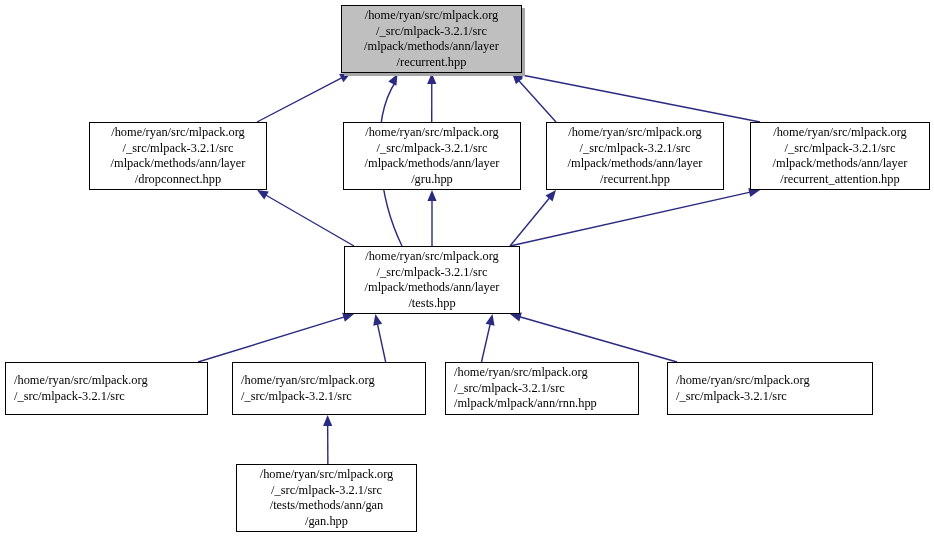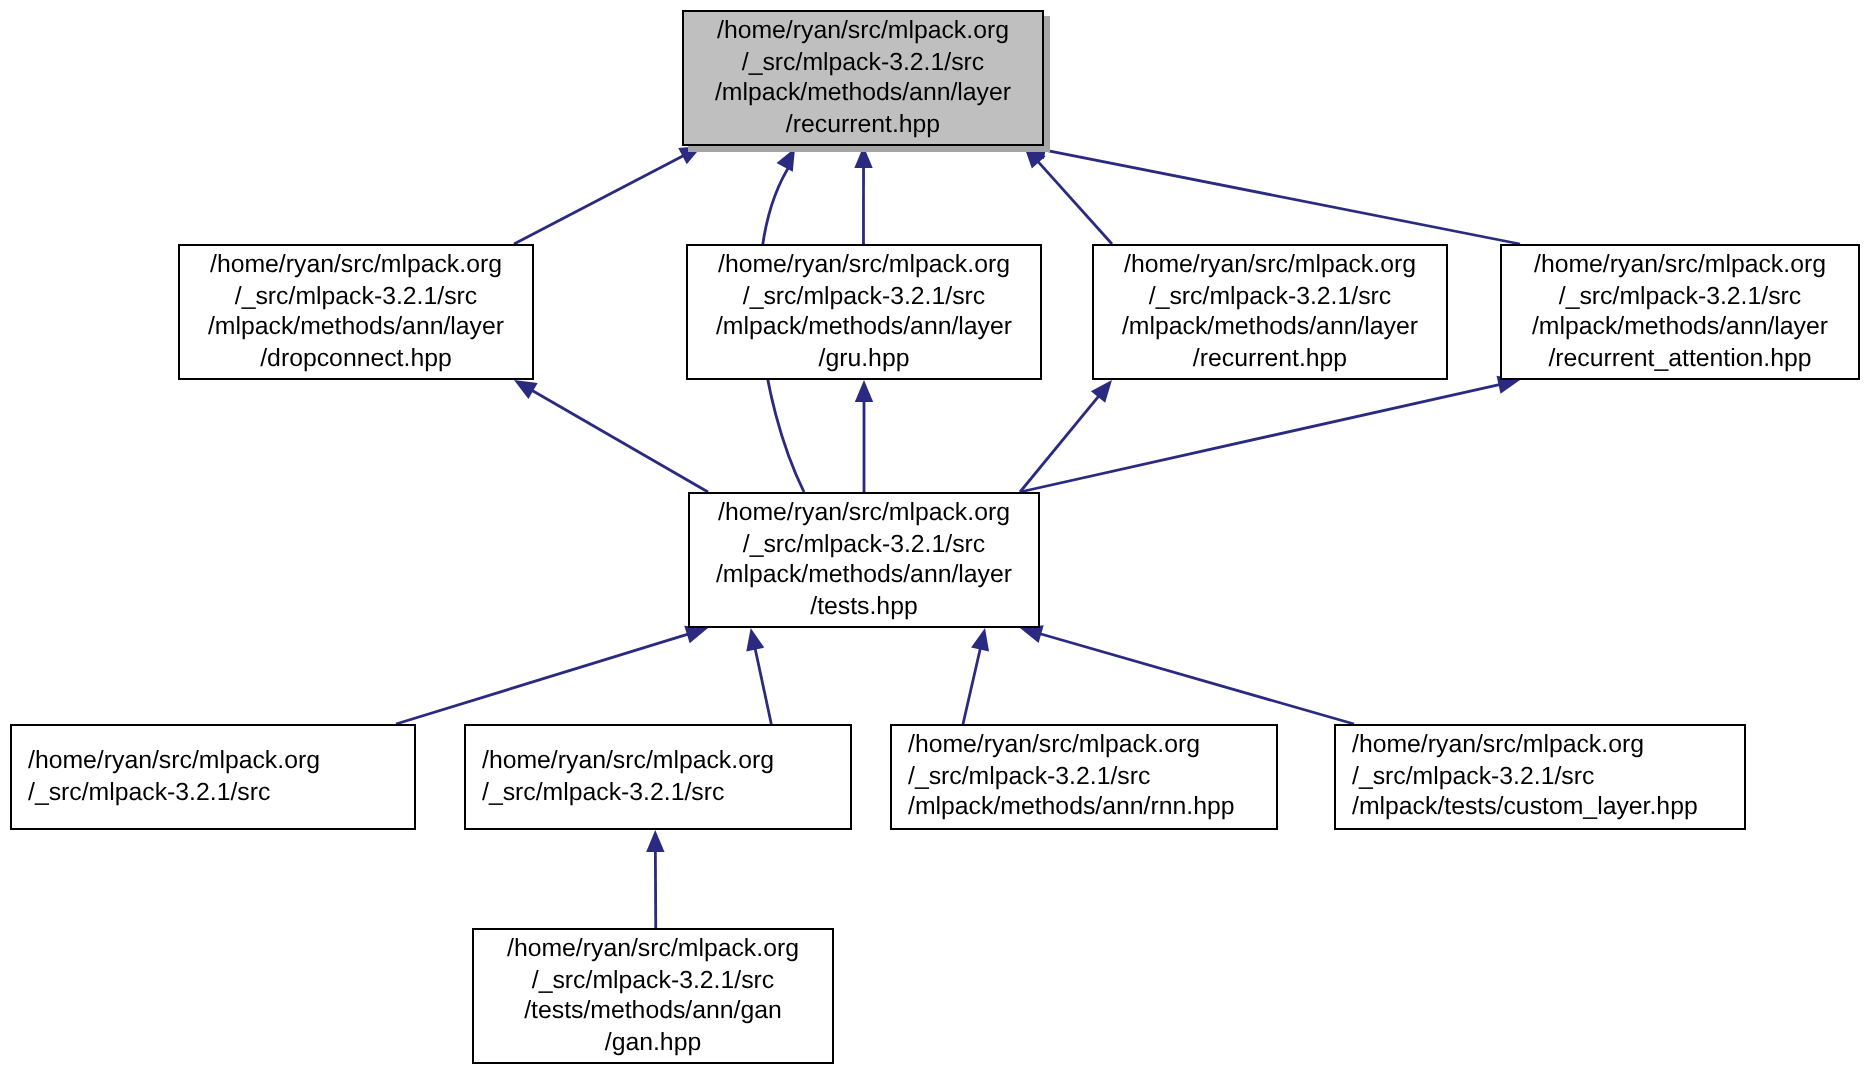--- a/index.html
+++ b/index.html
@@ -5,21 +5,21 @@
   html, body {
     margin: 0;
     padding: 0;
     background: #ffffff;
   }
   #graph {
     position: relative;
     width: 934px;
     height: 541px;
     background: #ffffff;
-    font-family: Liberation Sans, sans-serif;
+    font-family: Liberation Serif, serif;
     overflow: hidden;
   }
   #edge-layer {
     position: absolute;
     left: 0;
     top: 0;
     width: 934px;
     height: 541px;
     pointer-events: none;
   }
@@ -83,18 +83,18 @@
 
   <div id="node-layer">
       <div class="node center root" title="/home/ryan/src/mlpack.org/_src/mlpack-3.2.1/src/mlpack/methods/ann/layer/sequential.hpp" style="left: 341px; top: 5px; width: 181px; height: 68px;"><span class="ln">/home/ryan/src/mlpack.org</span><span class="ln">/_src/mlpack-3.2.1/src</span><span class="ln">/mlpack/methods/ann/layer</span><span class="ln">/recurrent.hpp</span></div>
       <div class="node center" title="/home/ryan/src/mlpack.org/_src/mlpack-3.2.1/src/mlpack/methods/ann/layer/dropconnect.hpp" style="left: 89px; top: 122px; width: 178px; height: 68px;"><span class="ln">/home/ryan/src/mlpack.org</span><span class="ln">/_src/mlpack-3.2.1/src</span><span class="ln">/mlpack/methods/ann/layer</span><span class="ln">/dropconnect.hpp</span></div>
       <div class="node center" title="/home/ryan/src/mlpack.org/_src/mlpack-3.2.1/src/mlpack/methods/ann/layer/gru.hpp" style="left: 343px; top: 122px; width: 178px; height: 68px;"><span class="ln">/home/ryan/src/mlpack.org</span><span class="ln">/_src/mlpack-3.2.1/src</span><span class="ln">/mlpack/methods/ann/layer</span><span class="ln">/gru.hpp</span></div>
       <div class="node center" title="/home/ryan/src/mlpack.org/_src/mlpack-3.2.1/src/mlpack/methods/ann/layer/recurrent.hpp" style="left: 546px; top: 122px; width: 178px; height: 68px;"><span class="ln">/home/ryan/src/mlpack.org</span><span class="ln">/_src/mlpack-3.2.1/src</span><span class="ln">/mlpack/methods/ann/layer</span><span class="ln">/recurrent.hpp</span></div>
       <div class="node center" title="/home/ryan/src/mlpack.org/_src/mlpack-3.2.1/src/mlpack/methods/ann/layer/recurrent_attention.hpp" style="left: 750px; top: 122px; width: 180px; height: 68px;"><span class="ln">/home/ryan/src/mlpack.org</span><span class="ln">/_src/mlpack-3.2.1/src</span><span class="ln">/mlpack/methods/ann/layer</span><span class="ln">/recurrent_attention.hpp</span></div>
       <div class="node center" title="/home/ryan/src/mlpack.org/_src/mlpack-3.2.1/src/mlpack/methods/ann/layer/layer.hpp" style="left: 344px; top: 246px; width: 176px; height: 68px;"><span class="ln">/home/ryan/src/mlpack.org</span><span class="ln">/_src/mlpack-3.2.1/src</span><span class="ln">/mlpack/methods/ann/layer</span><span class="ln">/tests.hpp</span></div>
       <div class="node left" title="/home/ryan/src/mlpack.org/_src/mlpack-3.2.1/src/mlpack/methods/ann/brnn.hpp" style="left: 5px; top: 362px; width: 203px; height: 53px;"><span class="ln">/home/ryan/src/mlpack.org</span><span class="ln">/_src/mlpack-3.2.1/src</span></div>
       <div class="node left" title="/home/ryan/src/mlpack.org/_src/mlpack-3.2.1/src/mlpack/methods/ann/ffn.hpp" style="left: 232px; top: 362px; width: 194px; height: 53px;"><span class="ln">/home/ryan/src/mlpack.org</span><span class="ln">/_src/mlpack-3.2.1/src</span></div>
-      <div class="node left" title="/home/ryan/src/mlpack.org/_src/mlpack-3.2.1/src/mlpack/methods/ann/rnn.hpp" style="left: 445px; top: 362px; width: 194px; height: 53px;"><span class="ln">/home/ryan/src/mlpack.org</span><span class="ln">/_src/mlpack-3.2.1/src</span><span class="ln">/mlpack/methods/ann/rnn.hpp</span></div>
-      <div class="node left" title="/home/ryan/src/mlpack.org/_src/mlpack-3.2.1/src/mlpack/tests/custom_layer.hpp" style="left: 667px; top: 362px; width: 206px; height: 53px;"><span class="ln">/home/ryan/src/mlpack.org</span><span class="ln">/_src/mlpack-3.2.1/src</span><span class="ln">/mlpack/tests/custom_layer.hpp</span></div>
+      <div class="node left" title="/home/ryan/src/mlpack.org/_src/mlpack-3.2.1/src/mlpack/methods/ann/rnn.hpp" style="left: 445px; top: 362px; width: 194px; height: 53px;"><span class="ln">/home/ryan/src/mlpack.org</span><span class="ln">/_src/mlpack-3.2.1/src</span><span class="ln">/mlpack/mlpack/ann/rnn.hpp</span></div>
+      <div class="node left" title="/home/ryan/src/mlpack.org/_src/mlpack-3.2.1/src/mlpack/tests/custom_layer.hpp" style="left: 667px; top: 362px; width: 206px; height: 53px;"><span class="ln">/home/ryan/src/mlpack.org</span><span class="ln">/_src/mlpack-3.2.1/src</span></div>
       <div class="node center" title="/home/ryan/src/mlpack.org/_src/mlpack-3.2.1/src/mlpack/methods/ann/gan/gan.hpp" style="left: 236px; top: 464px; width: 181px; height: 68px;"><span class="ln">/home/ryan/src/mlpack.org</span><span class="ln">/_src/mlpack-3.2.1/src</span><span class="ln">/tests/methods/ann/gan</span><span class="ln">/gan.hpp</span></div>
     </div>
 
 </div>
 
 </body></html>

